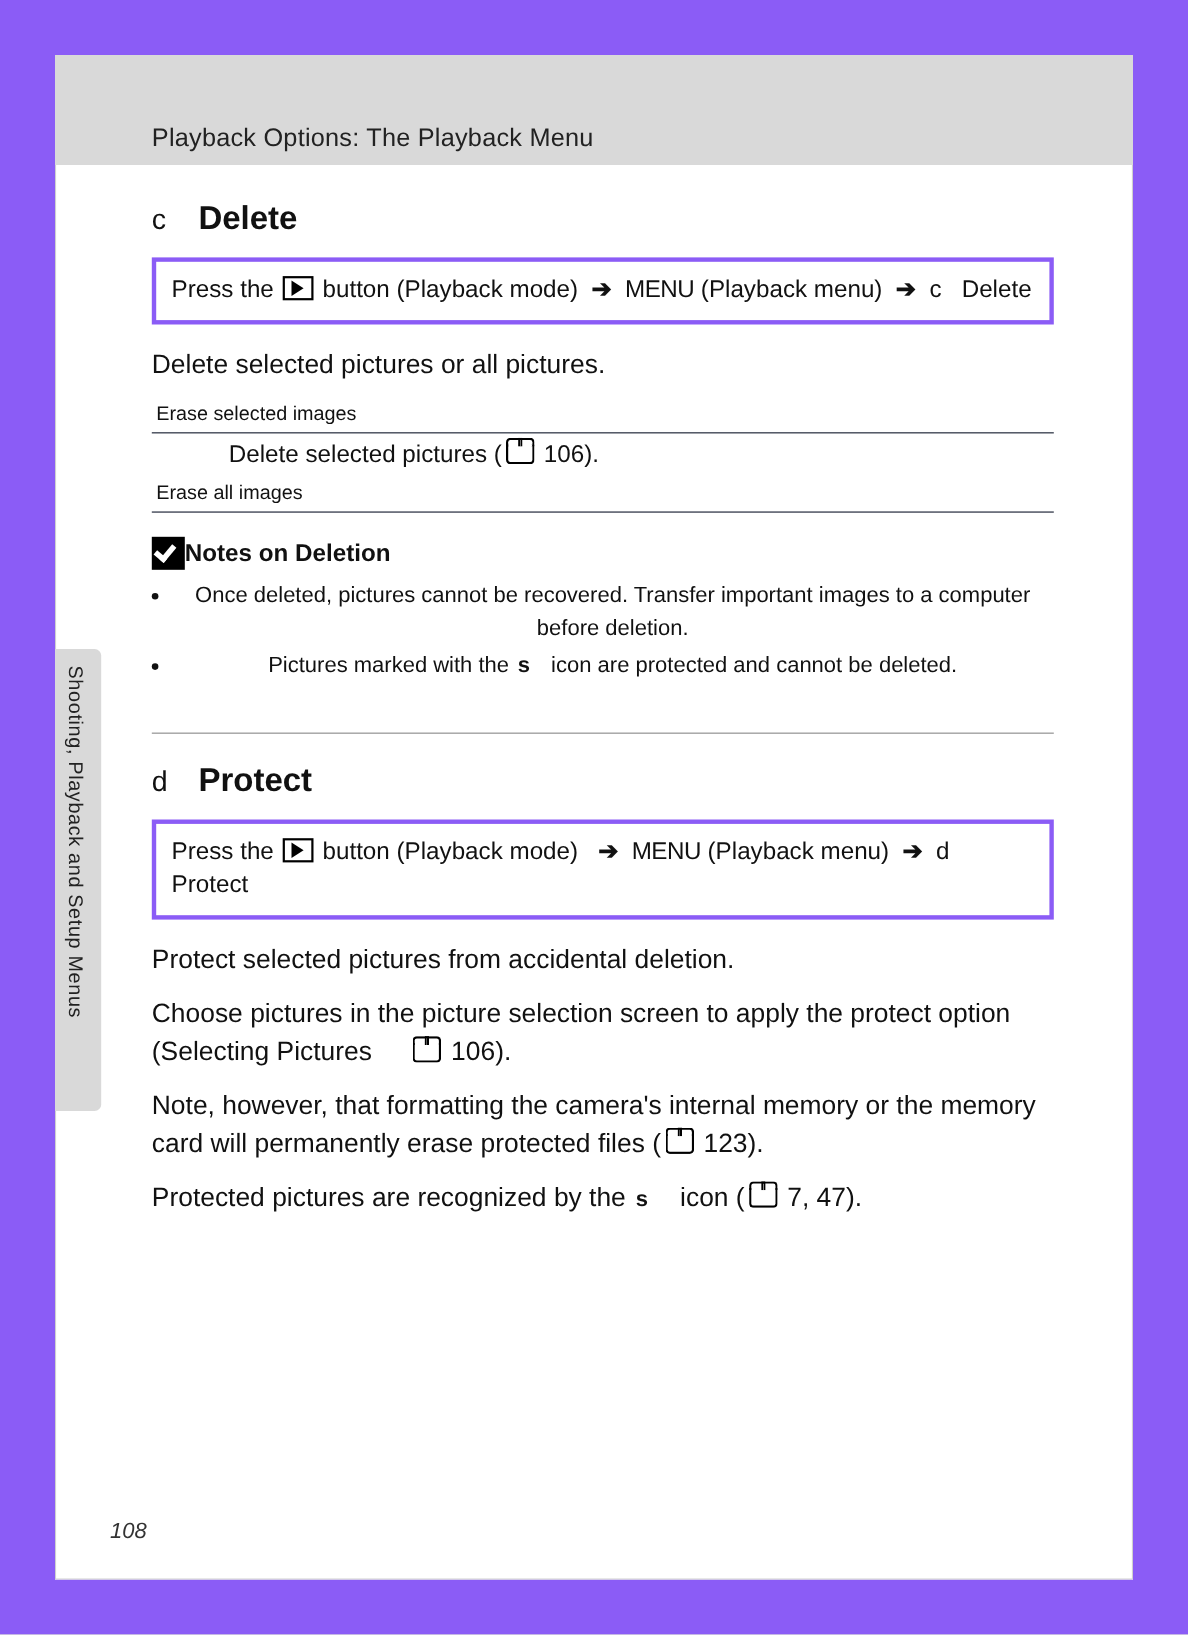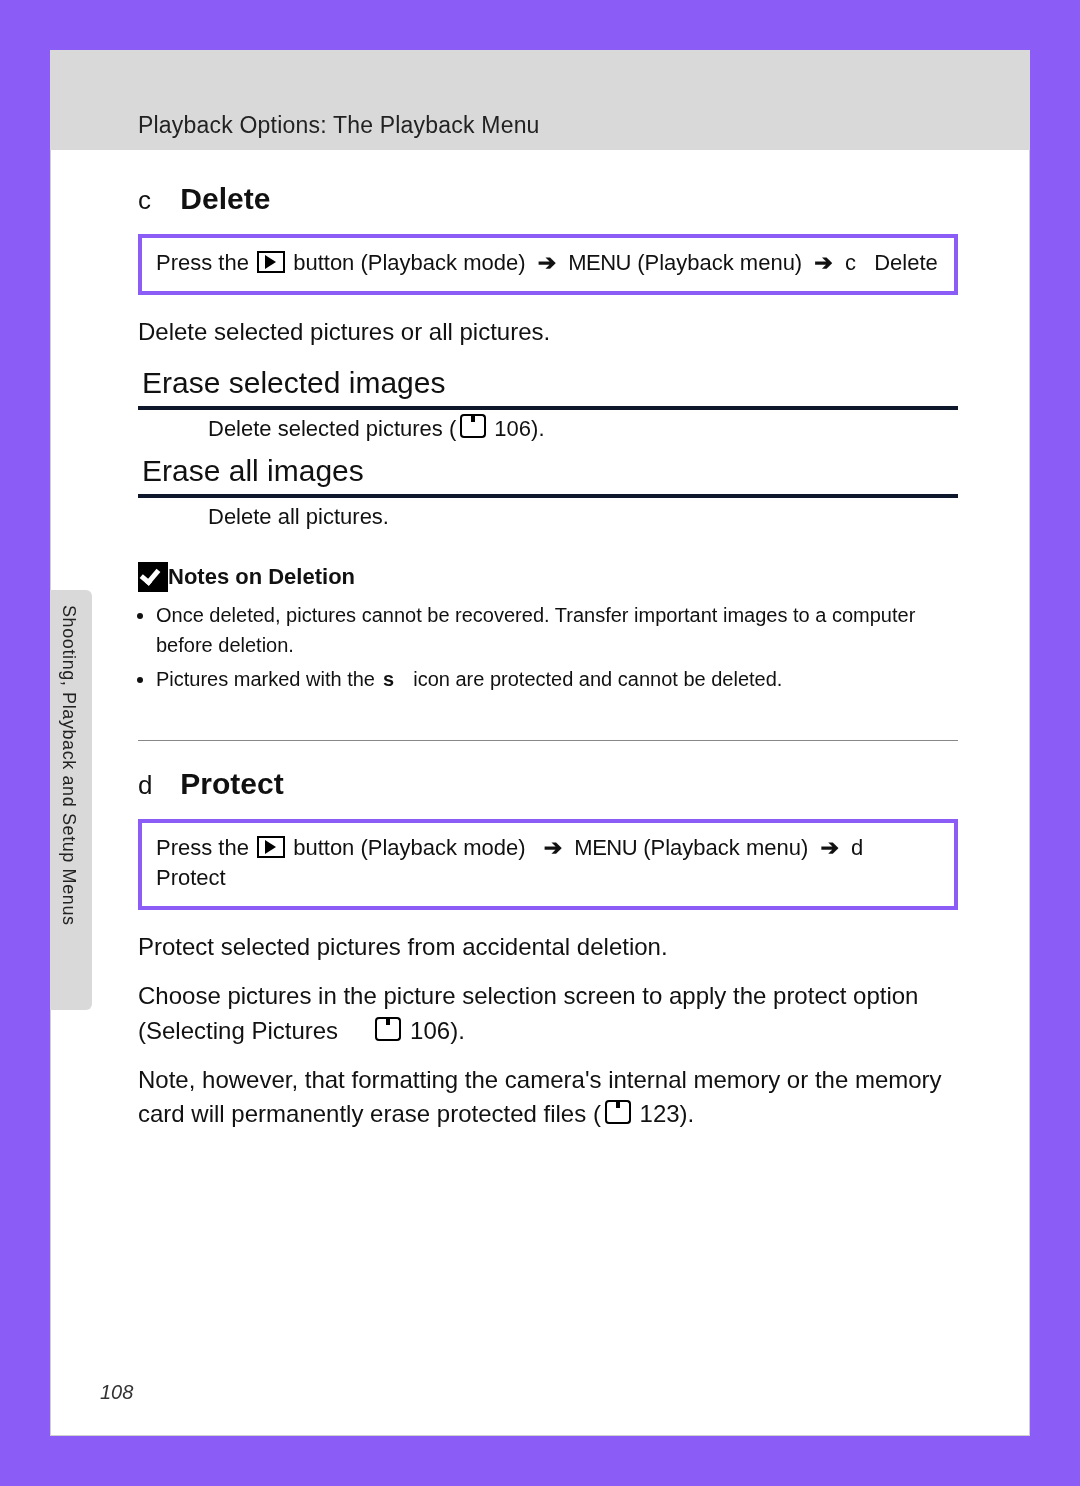--- a/index.html
+++ b/index.html
@@ -122,24 +122,24 @@
     font-size: 24px;
     line-height: 1.45;
     font-weight: 300;
     color: #111;
     margin: 6px 0 14px 0;
   }
   .def-block {
     margin-top: 10px;
   }
   .def-term {
-    font-size: 30px;
+    font-size: 18px;
     font-weight: 400;
     padding: 2px 4px 6px 4px;
-    border-bottom: 4px solid #0f172a;
+    border-bottom: 1px solid #0f172a;
   }
   .def-desc {
     font-size: 22px;
     font-weight: 300;
     padding: 6px 4px 10px 70px;
   }
   .manual-ref {
     display: inline-block;
     width: 22px;
     height: 16px;
@@ -212,20 +212,21 @@
   }
   ul.notes-list {
     margin: 0;
     padding-left: 18px;
     font-size: 20px;
     font-weight: 300;
     line-height: 1.5;
   }
   ul.notes-list li {
     margin-bottom: 4px;
+    text-align: center;
   }
   .s-icon {
     font-family: "Courier New", monospace;
     font-weight: 700;
     font-size: 20px;
     display: inline-block;
     padding: 0 2px;
   }
   .section-divider {
     border: none;
@@ -275,23 +276,20 @@
       </div>
 
       <div class="body-text">Delete selected pictures or all pictures.</div>
 
       <div class="def-block">
         <div class="def-term">Erase selected images</div>
         <div class="def-desc">
           <span>Delete selected pictures (</span><span class="manual-ref"></span>&nbsp;<span>106</span><span>).</span>
         </div>
         <div class="def-term">Erase all images</div>
-        <div class="def-desc">
-          <span>Delete all pictures.</span>
-        </div>
       </div>
 
       <div class="notes-block">
         <div class="notes-title">
           <span class="check-badge">
               <span class="ol"></span>
             </span>
           <span>Notes on Deletion</span>
         </div>
         <ul class="notes-list">
@@ -325,18 +323,21 @@
       <div class="body-text">Protect selected pictures from accidental deletion.</div>
 
       <div class="body-text">
         <span>Choose pictures in the picture selection screen to apply the protect option (Selecting Pictures </span>&nbsp;&nbsp;&nbsp;&nbsp;<span class="manual-ref"></span>&nbsp;<span>106</span><span>).</span>
       </div>
 
       <div class="body-text">
         <span>Note, however, that formatting the camera's internal memory or the memory card will permanently erase protected files (</span><span class="manual-ref"></span>&nbsp;<span>123</span><span>).</span>
       </div>
 
+      <div class="body-text">
+        <span>Protected pictures are recognized by the </span><span class="s-icon">s</span>&nbsp;&nbsp;&nbsp;<span> icon (</span><span class="manual-ref"></span>&nbsp;<span>7, 47</span><span>).</span>
+      </div>
 
     </div>
 
     <div class="page-number">108</div>
   </div>
 </div>
 
 </body></html>

